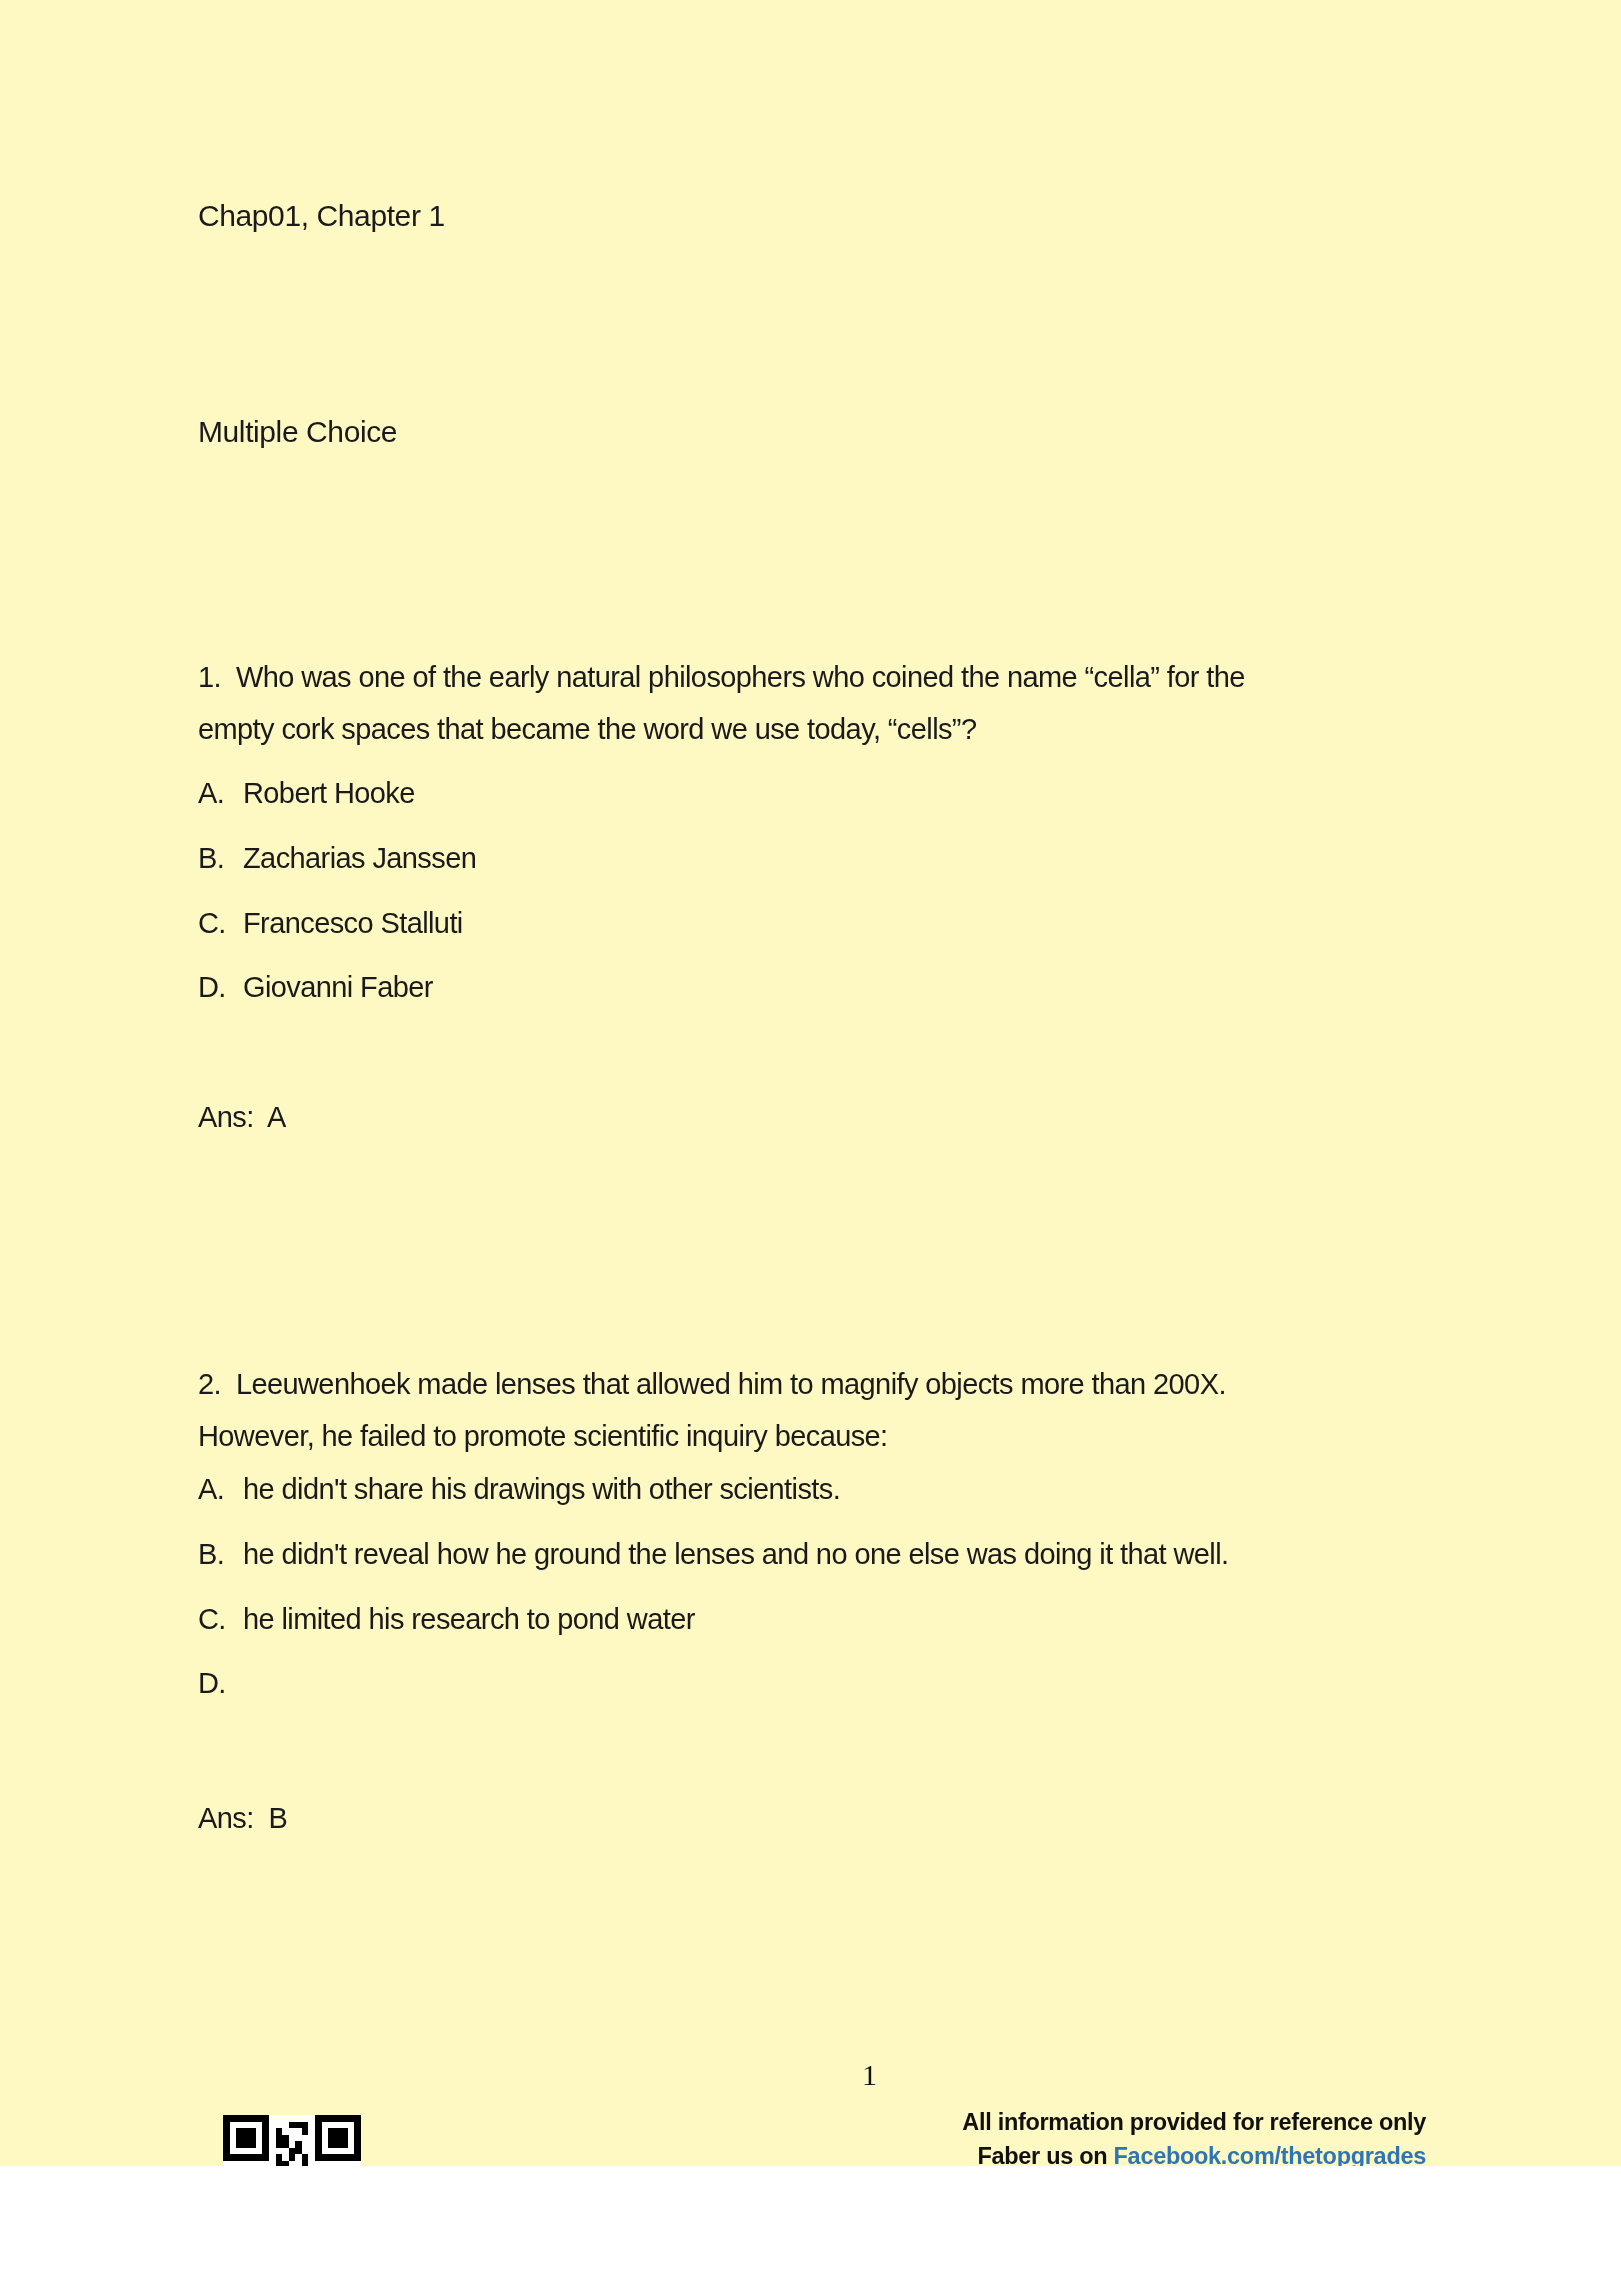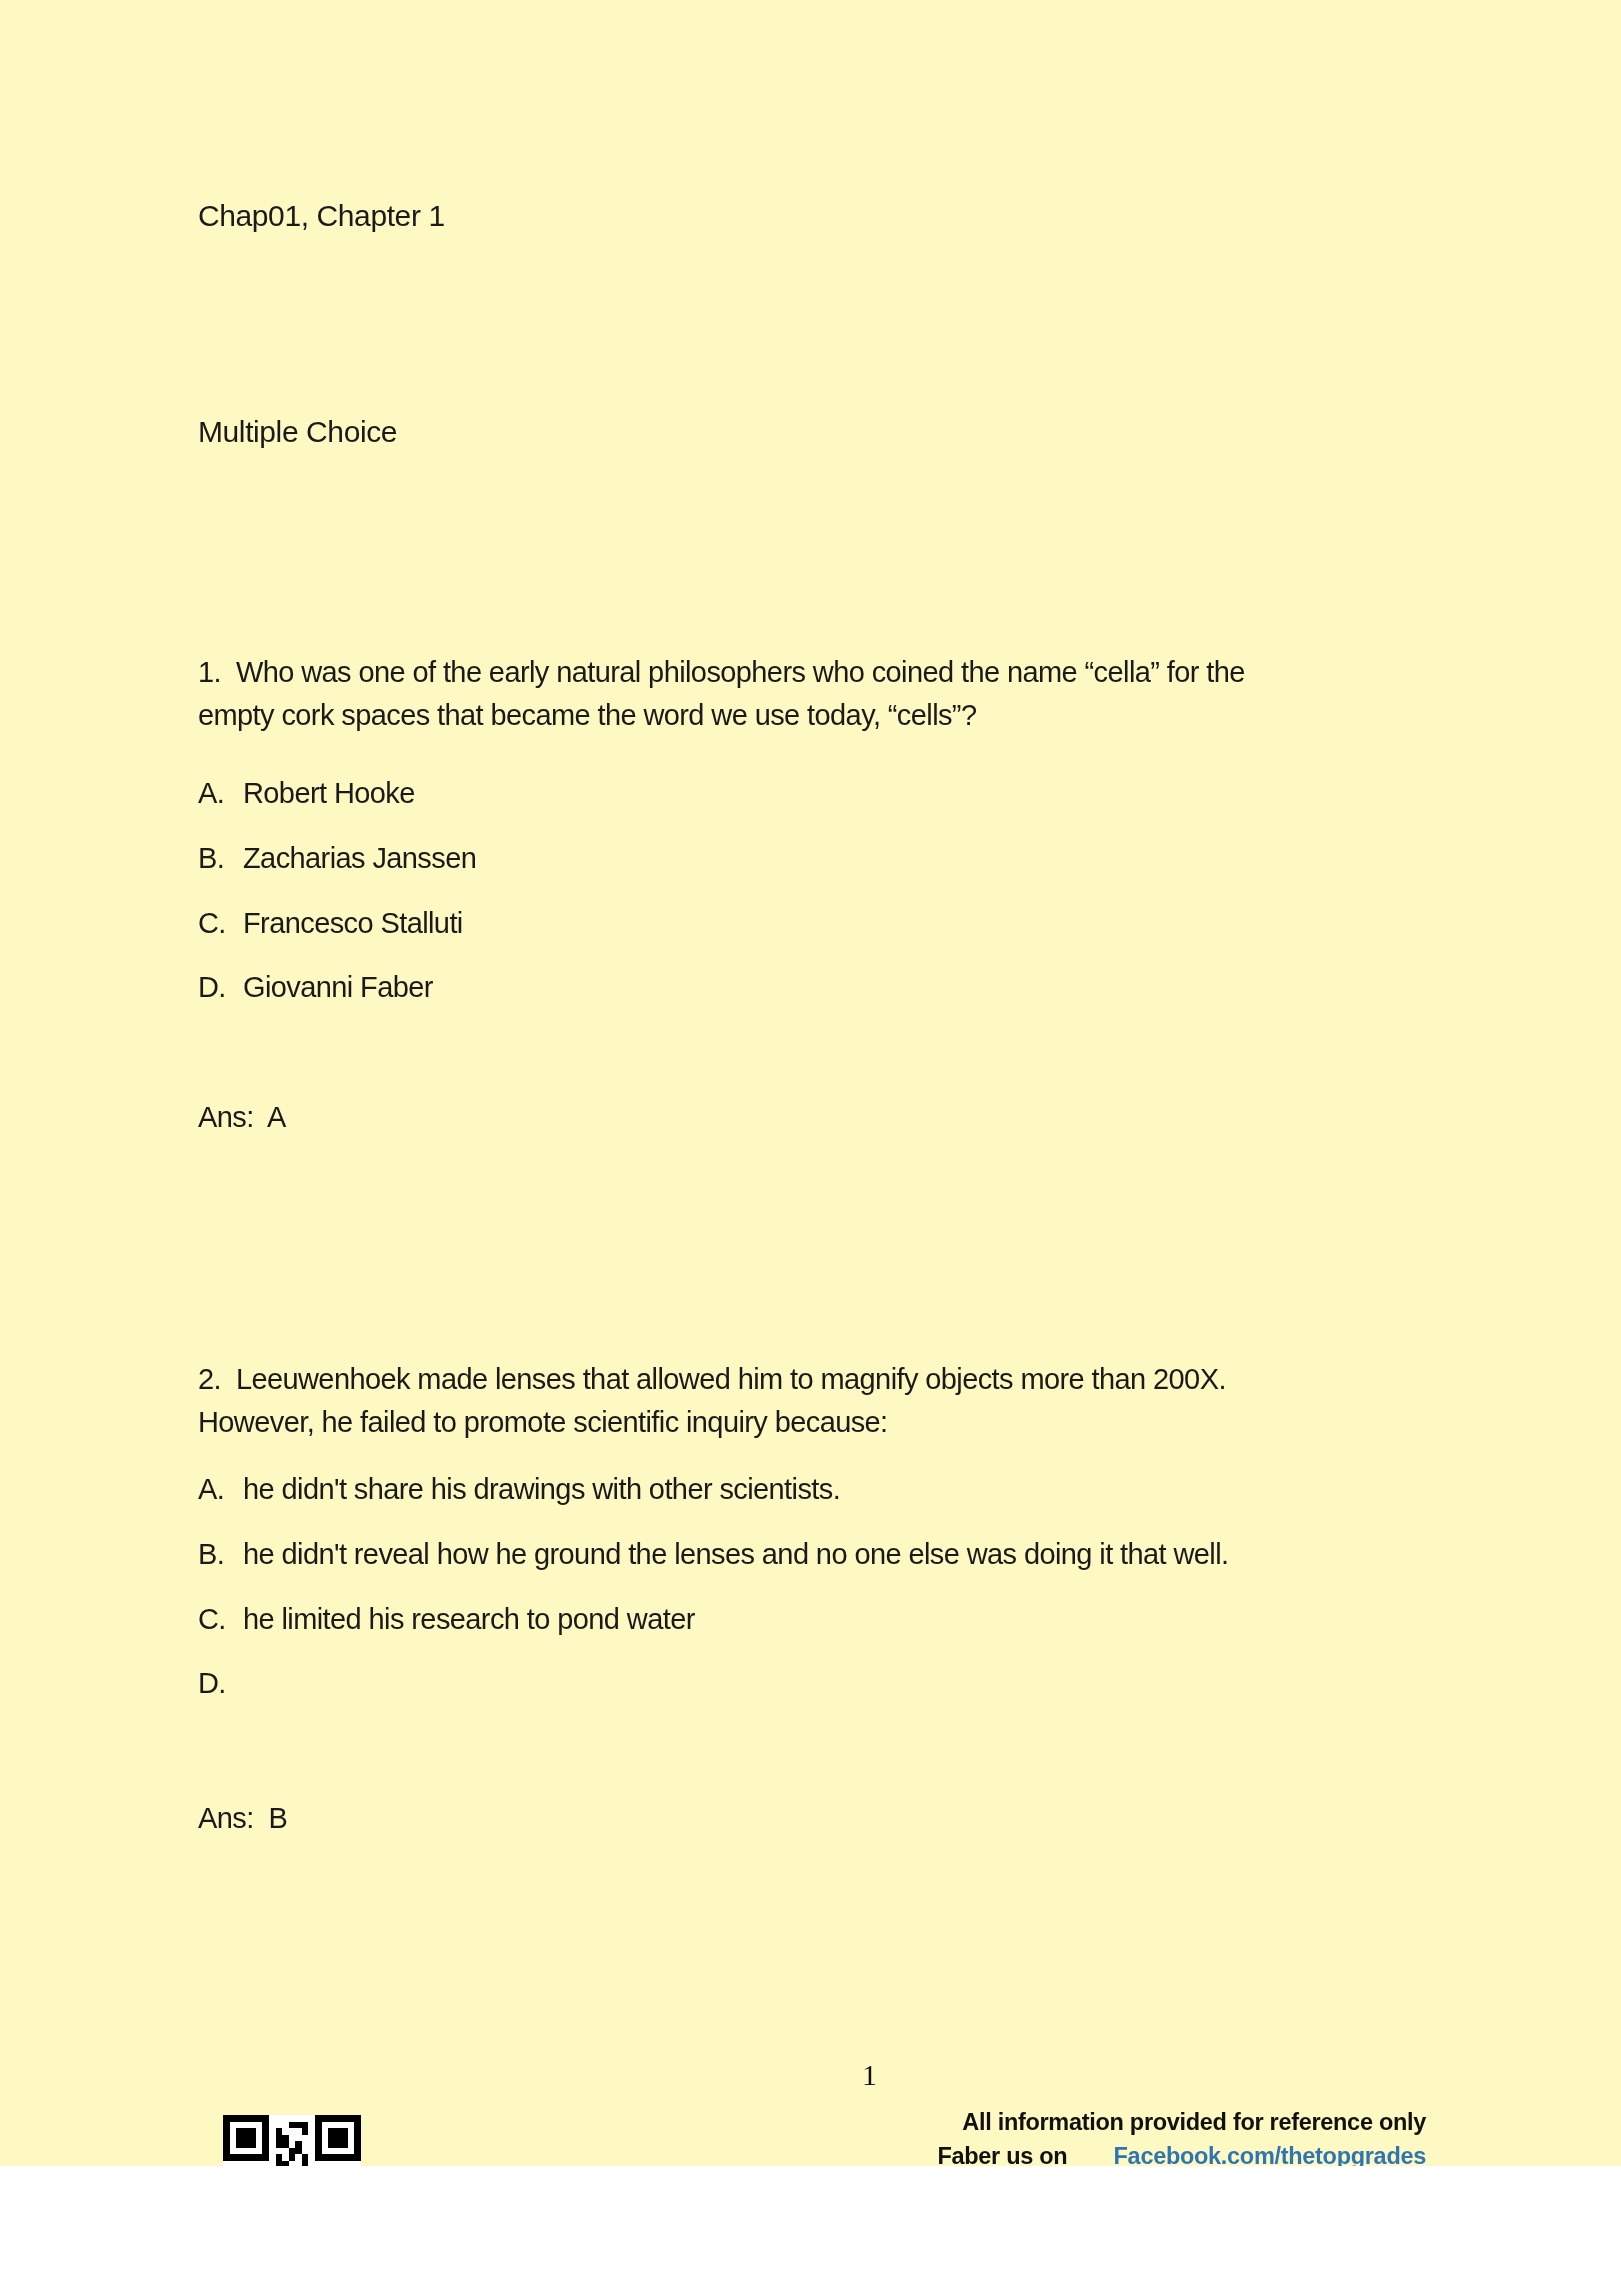--- a/index.html
+++ b/index.html
@@ -22,21 +22,21 @@
     top: 199px; left: 198px;
     font-size: 30px; letter-spacing: -0.4px;
   }
   .section-title {
     top: 415px; left: 198px;
     font-size: 30px; letter-spacing: -0.4px;
   }
   .q-text {
     left: 198px; width: 1304px;
     font-size: 29px; letter-spacing: -0.6px;
-    line-height: 43px;
+    line-height: 52px;
     white-space: pre-wrap;
   }
   .q1-text { top: 651px; }
   .q2-text { top: 1358px; }
 
   .opt {
     left: 198px; width: 1304px;
     display: flex; align-items: baseline;
     font-size: 29px; letter-spacing: -0.6px;
   }
@@ -135,21 +135,21 @@
   <div class="abs opt q2-o3">
     <span class="opt-letter">D.</span>
   </div>
 
   <div class="abs ans ans2">Ans:  B</div>
 
   <div class="abs page-num">1</div>
 
   <div class="abs footer-line footer-l1">All information provided for reference only</div>
 
-  <div class="abs footer-line footer-l2"><span>Faber us on </span><a href="#" class="fb-link" id="fb-link" style="color: rgb(46, 117, 182); margin-left: 40px;">Facebook.com/thetopgrades</a></div>
+  <div class="abs footer-line footer-l2"><span>Faber us on </span><a href="#" class="fb-link" id="fb-link" style="color: rgb(46, 117, 182);">Facebook.com/thetopgrades</a></div>
 
   <svg class="abs qr" id="qr-svg" viewBox="0 0 21 21" shape-rendering="crispEdges">
       <rect x="0" y="0" width="21" height="21" fill="#fff"></rect>
       <rect x="0" y="0" width="1" height="1" fill="#000"></rect>
       <rect x="1" y="0" width="1" height="1" fill="#000"></rect>
       <rect x="2" y="0" width="1" height="1" fill="#000"></rect>
       <rect x="3" y="0" width="1" height="1" fill="#000"></rect>
       <rect x="4" y="0" width="1" height="1" fill="#000"></rect>
       <rect x="5" y="0" width="1" height="1" fill="#000"></rect>
       <rect x="6" y="0" width="1" height="1" fill="#000"></rect>

